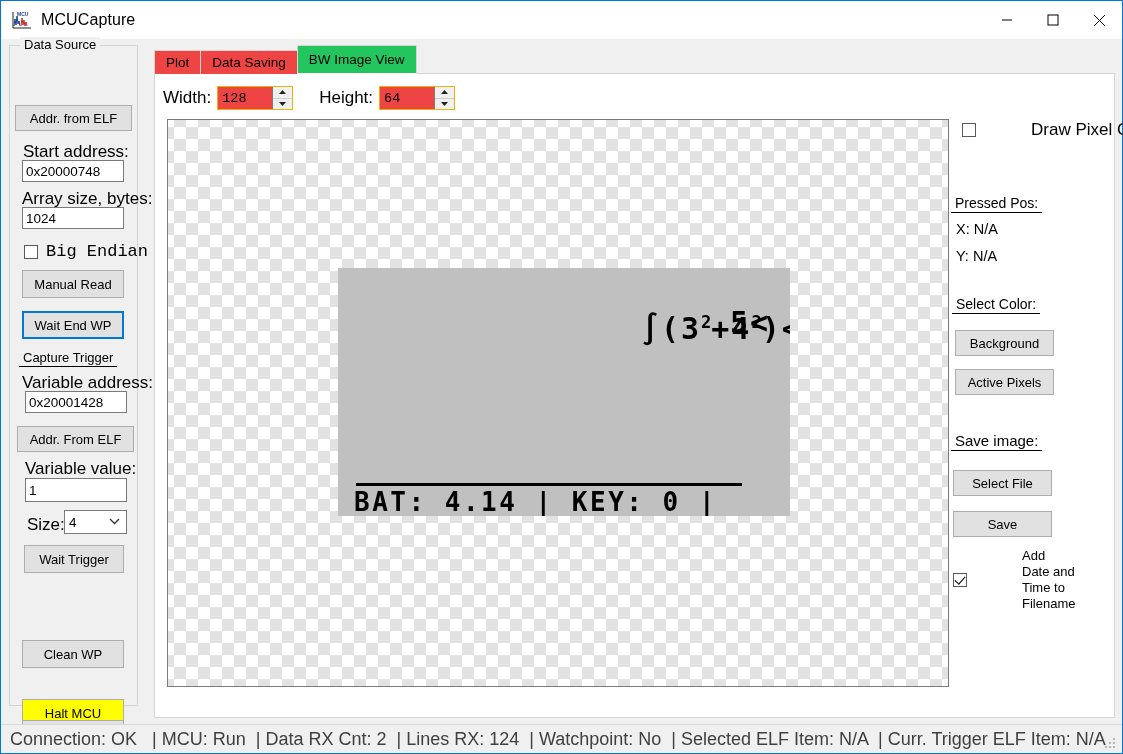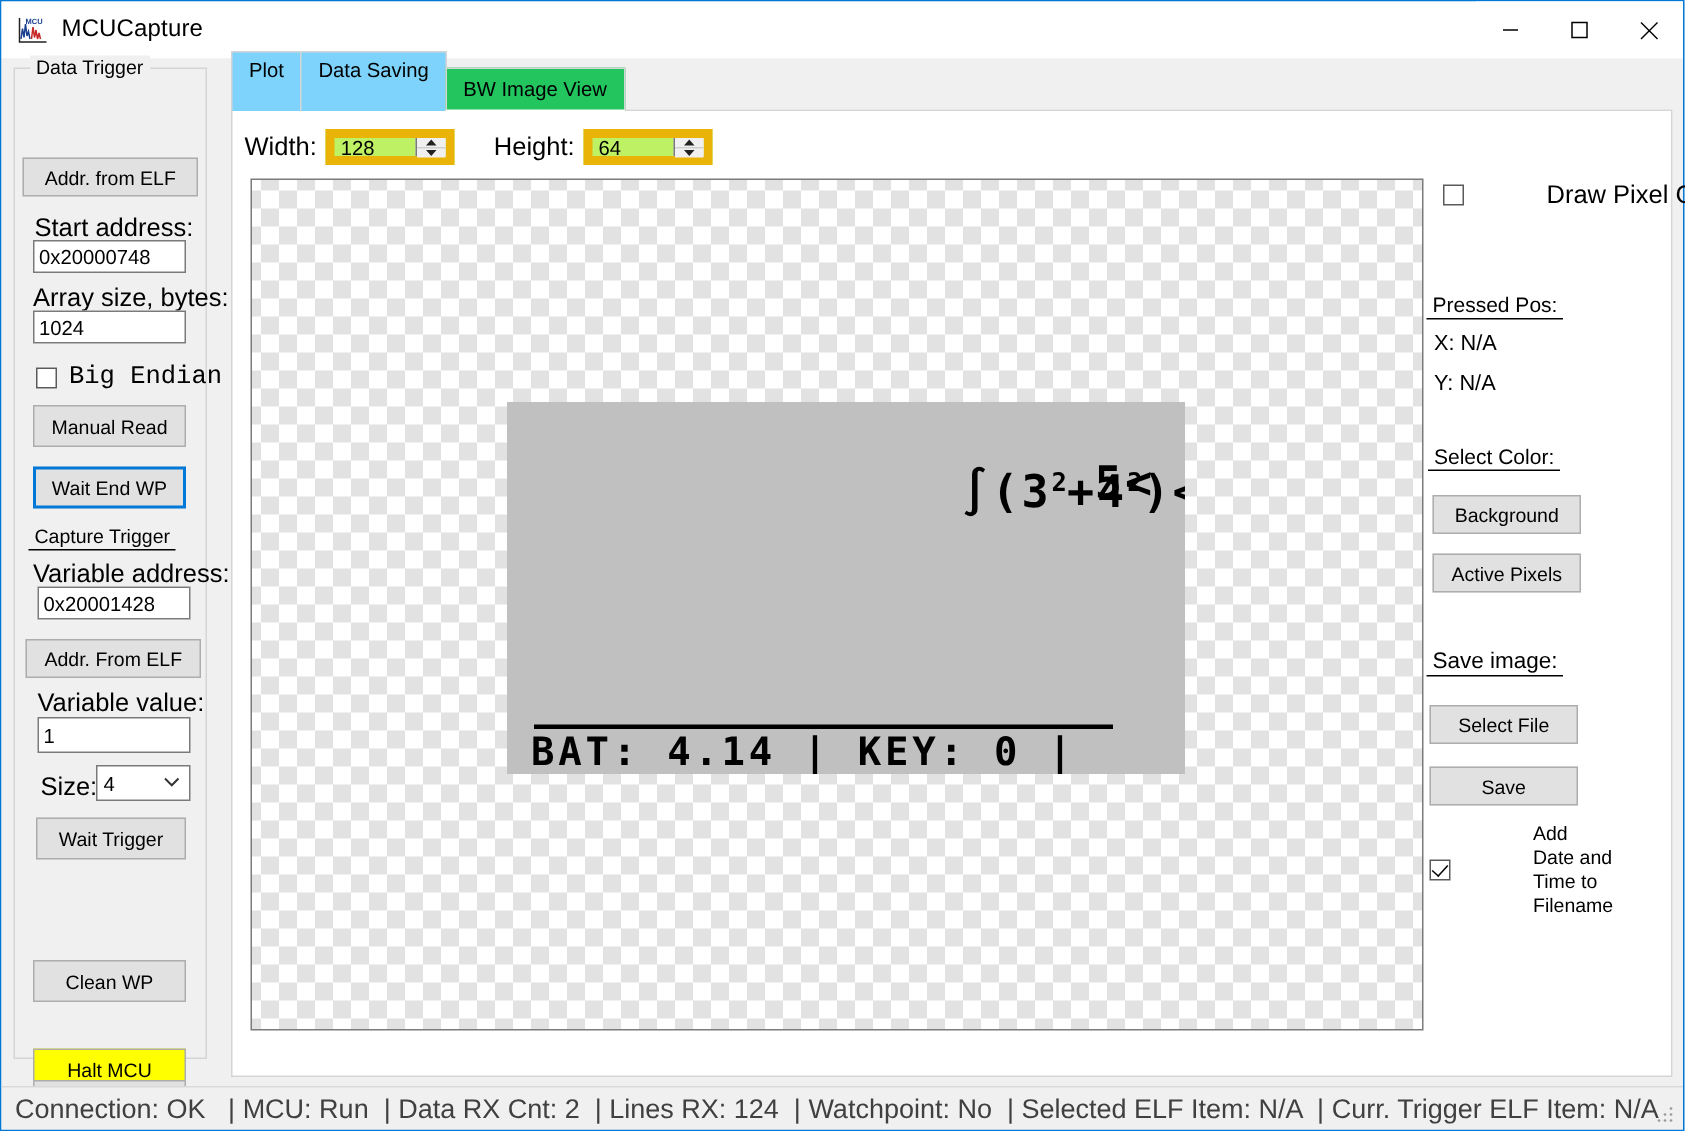--- a/index.html
+++ b/index.html
@@ -187,25 +187,25 @@
   .tabstrip {
     position: absolute;
     left: 8px;
     top: 9px;
     height: 26px;
     display: flex;
     align-items: flex-end;
     z-index: 3;
   }
   .tab {
-    height: 40px;
+    height: 24px;
     line-height: 24px;
     padding: 0 11px;
     font-size: 13.5px;
-    background: #7dd3fc;
+    background: #ef4444;
     border: 1px solid #d5d5d5;
     border-bottom: none;
     box-sizing: border-box;
     margin-right: -1px;
     color: #000;
     margin-top: 40px;
   }
   .tab.active {
     background: #22c55e;
     height: 29px;
@@ -229,25 +229,26 @@
   }
   .toolrow {
     position: absolute;
     left: 8px;
     top: 12px;
     display: flex;
     align-items: center;
   }
   .spin-wrap {
     display: flex;
-    border: 6px solid #eab308;
-    background: #bef264;
+    border: 1px solid #eab308;
+    background: #ef4444;
     box-sizing: border-box;
     height: 24px;
     align-items: stretch;
+    font-family: Liberation Mono, monospace;
   }
   .spin-val {
     width: 50px;
     display: flex;
     align-items: center;
     padding-left: 4px;
     font-size: 13.5px;
   }
   .spin-btns {
     width: 19px;
@@ -391,21 +392,21 @@
           <line x1="12" y1="1" x2="1" y2="12" stroke="#000" stroke-width="1"></line>
         </svg>
       </div>
     </div>
   </div>
 
   <div class="body-area">
 
     <div class="sidebar">
       <div class="groupbox">
-        <div class="groupbox-title">Data Trigger</div>
+        <div class="groupbox-title">Data Source</div>
       </div>
 
       <div class="sb btn" style="left:14px; top:66px; width:117px; height:26px;">Addr. from ELF</div>
 
       <div class="sb lbl" style="left:22px; top:103px;">Start address:</div>
       <div class="sb textbox" style="left:21px; top:121px; width:102px; height:22px;">0x20000748</div>
 
       <div class="sb lbl" style="left:21px; top:150px;">Array size, bytes:</div>
       <div class="sb textbox" style="left:21px; top:168px; width:102px; height:22px;">1024</div>
 

